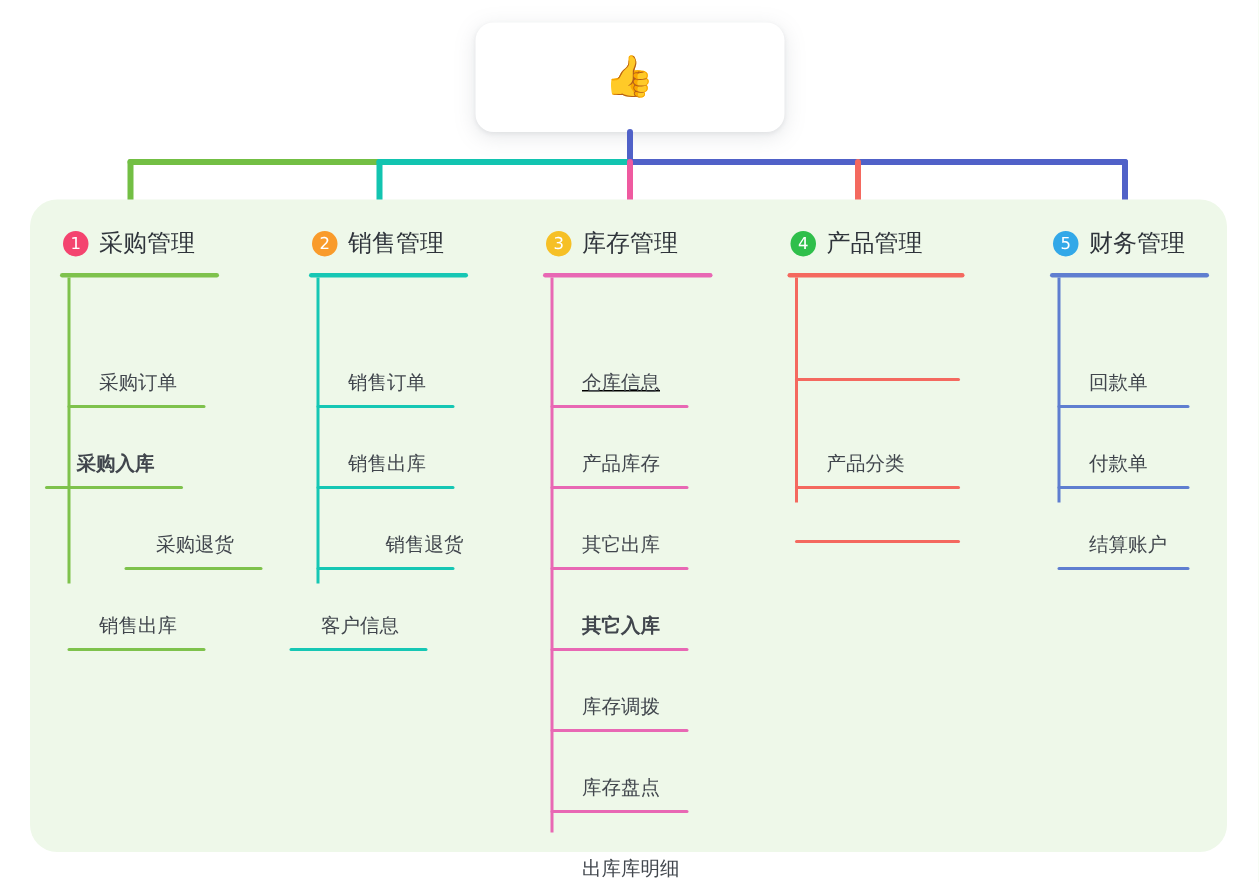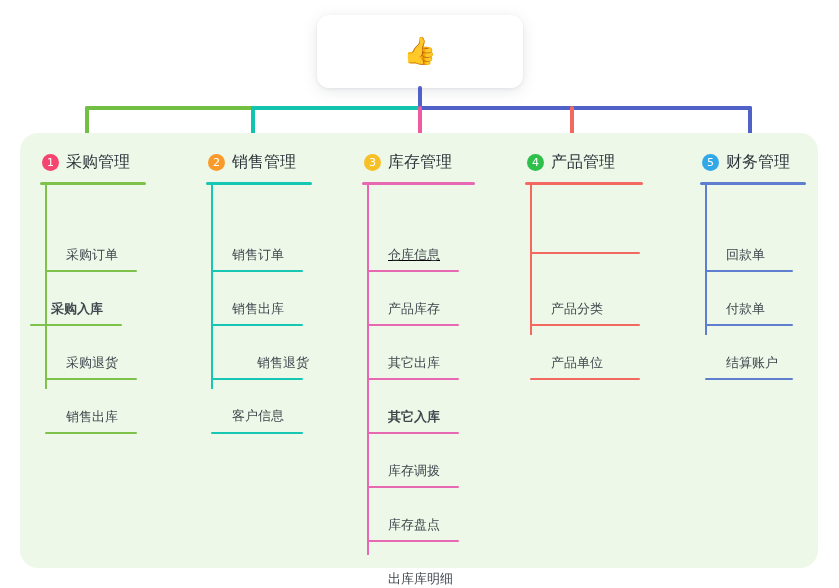--- a/index.html
+++ b/index.html
@@ -128,41 +128,41 @@
 
   <div id="leaf-layer">
       <div class="leaf" style="left: 45px; top: 205px; width: 98px;">
         <div class="leaf-label">采购订单</div>
         <div class="leaf-rule" style="width: 92px; background: rgb(126, 194, 76);"></div>
       </div>
       <div class="leaf" style="left: 30px; top: 259px; width: 98px; font-weight: bold;">
         <div class="leaf-label">采购入库</div>
         <div class="leaf-rule" style="width: 92px; background: rgb(126, 194, 76);"></div>
       </div>
-      <div class="leaf" style="left: 45px; top: 313px; width: 98px;">
+      <div class="leaf" style="left: 45px; top: 313px; width: 98px; padding-left: 38px;">
         <div class="leaf-label">采购退货</div>
         <div class="leaf-rule" style="width: 92px; background: rgb(126, 194, 76);"></div>
       </div>
       <div class="leaf" style="left: 45px; top: 367px; width: 98px;">
         <div class="leaf-label">销售出库</div>
         <div class="leaf-rule" style="width: 92px; background: rgb(126, 194, 76);"></div>
       </div>
       <div class="leaf" style="left: 211px; top: 205px; width: 98px;">
         <div class="leaf-label">销售订单</div>
         <div class="leaf-rule" style="width: 92px; background: rgb(22, 199, 180);"></div>
       </div>
       <div class="leaf" style="left: 211px; top: 259px; width: 98px;">
         <div class="leaf-label">销售出库</div>
         <div class="leaf-rule" style="width: 92px; background: rgb(22, 199, 180);"></div>
       </div>
       <div class="leaf" style="left: 211px; top: 313px; width: 98px; text-align: right;">
         <div class="leaf-label">销售退货</div>
         <div class="leaf-rule" style="width: 92px; background: rgb(22, 199, 180);"></div>
       </div>
-      <div class="leaf" style="left: 211px; top: 367px; width: 98px; font-family: Liberation Mono, monospace;">
+      <div class="leaf" style="left: 193px; top: 367px; width: 98px;">
         <div class="leaf-label">客户信息</div>
         <div class="leaf-rule" style="width: 92px; background: rgb(22, 199, 180);"></div>
       </div>
       <div class="leaf" style="left: 367px; top: 205px; width: 98px; text-decoration: underline;">
         <div class="leaf-label">仓库信息</div>
         <div class="leaf-rule" style="width: 92px; background: rgb(232, 104, 180);"></div>
       </div>
       <div class="leaf" style="left: 367px; top: 259px; width: 98px;">
         <div class="leaf-label">产品库存</div>
         <div class="leaf-rule" style="width: 92px; background: rgb(232, 104, 180);"></div>
@@ -188,21 +188,20 @@
         <div class="leaf-rule" style="width: 92px; background: rgb(232, 104, 180);"></div>
       </div>
       <div class="leaf" style="left: 530px; top: 205px; width: 116px;">
         <div class="leaf-rule" style="width: 110px; background: rgb(244, 105, 95);"></div>
       </div>
       <div class="leaf" style="left: 530px; top: 259px; width: 116px;">
         <div class="leaf-label">产品分类</div>
         <div class="leaf-rule" style="width: 110px; background: rgb(244, 105, 95);"></div>
       </div>
       <div class="leaf" style="left: 530px; top: 313px; width: 116px;">
-        <div class="leaf-label">产品单位</div>
         <div class="leaf-rule" style="width: 110px; background: rgb(244, 105, 95);"></div>
       </div>
       <div class="leaf" style="left: 705px; top: 205px; width: 94px;">
         <div class="leaf-label">回款单</div>
         <div class="leaf-rule" style="width: 88px; background: rgb(95, 126, 208);"></div>
       </div>
       <div class="leaf" style="left: 705px; top: 259px; width: 94px;">
         <div class="leaf-label">付款单</div>
         <div class="leaf-rule" style="width: 88px; background: rgb(95, 126, 208);"></div>
       </div>

